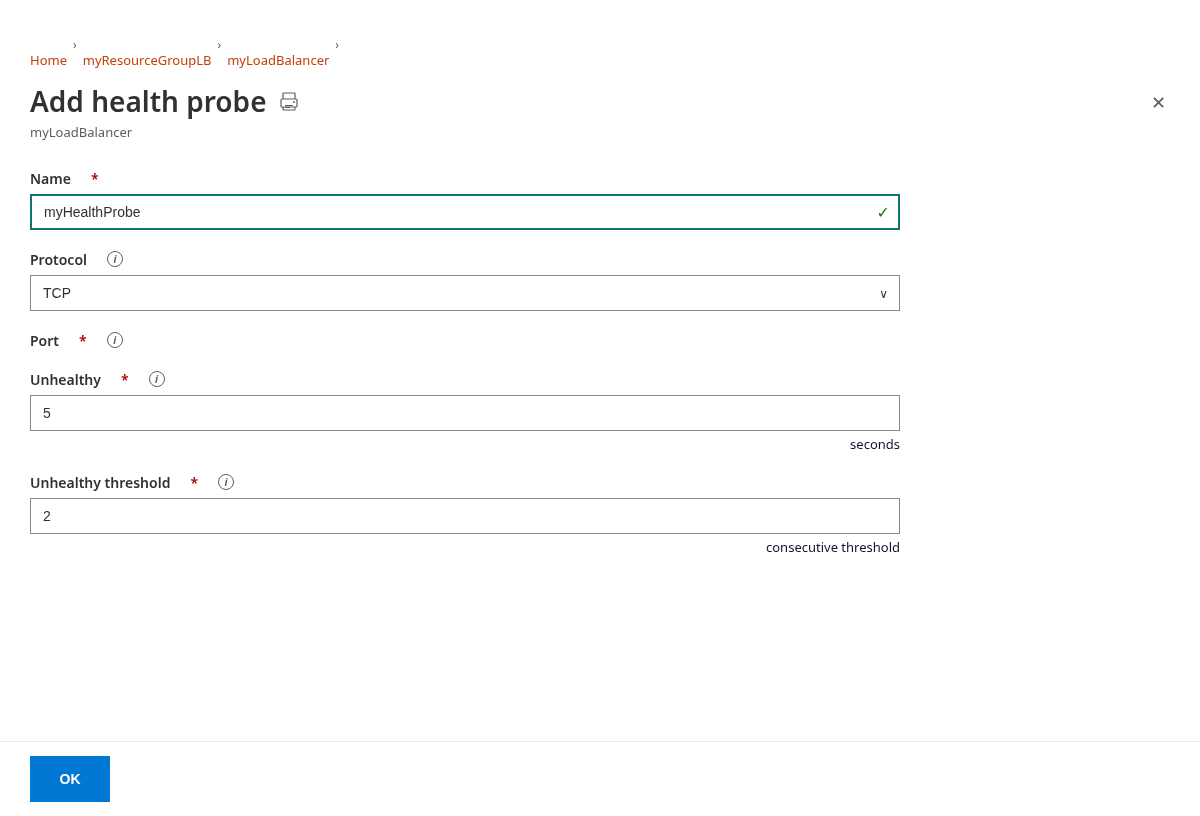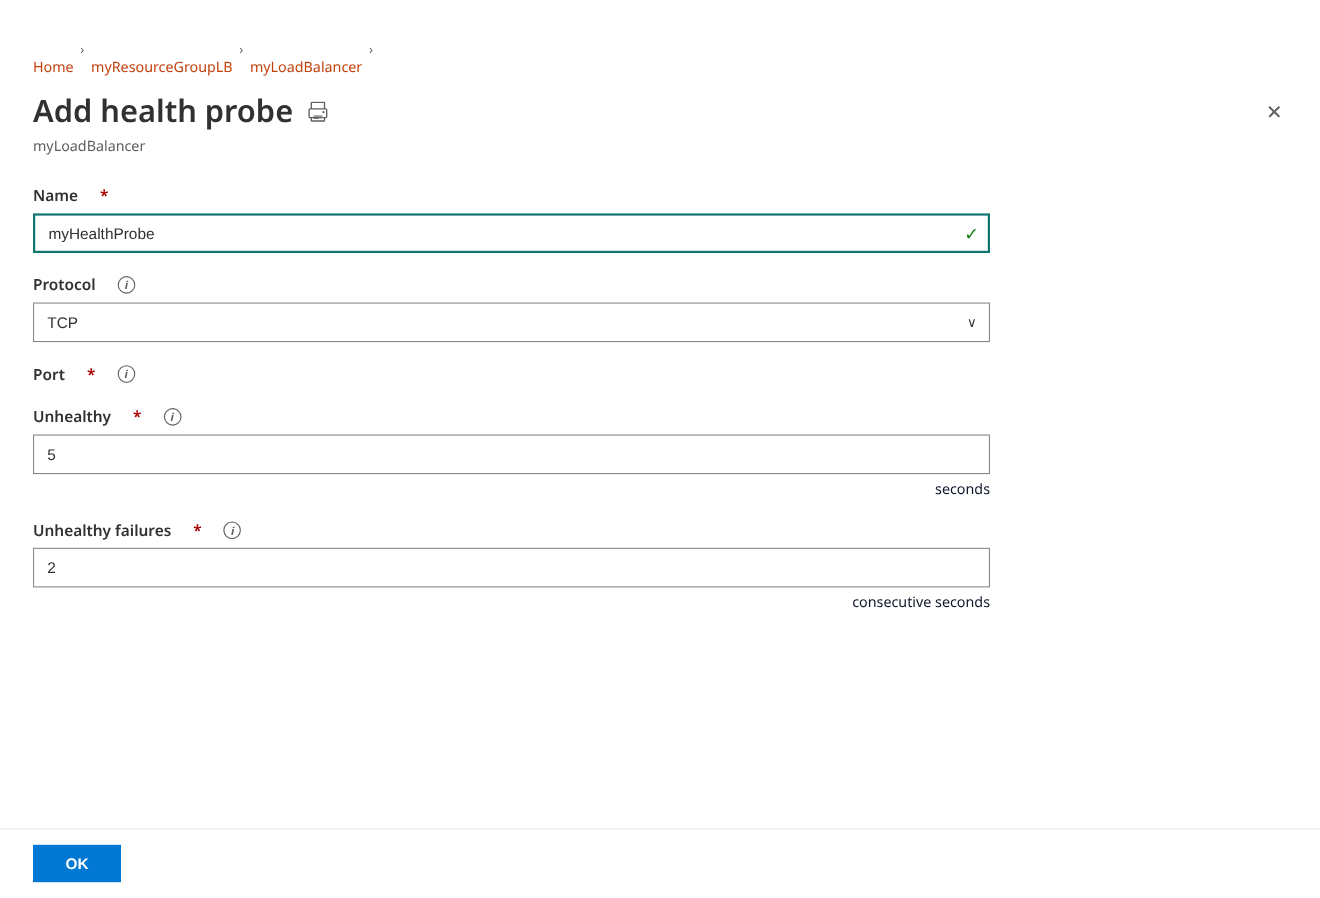--- a/index.html
+++ b/index.html
@@ -196,21 +196,21 @@
       padding: 14px 30px;
       border-top: 1px solid #edebe9;
       background: #ffffff;
     }
 
     .ok-button {
       background: #0078d4;
       color: #ffffff;
       border: none;
       padding: 0 24px;
-      height: 34px;
+      height: 46px;
       font-size: 14px;
       font-weight: 600;
       cursor: pointer;
       min-width: 80px;
     }
   </style>
 </head>
 <body>
 
 <div class="page-container">
@@ -284,26 +284,26 @@
         <span>Unhealthy</span>
         <span class="required-star">*</span>
         <span class="info-icon">i</span>
       </div>
       <input type="text" class="form-input" value="5" style="">
       <div class="input-suffix">seconds</div>
     </div>
 
     <div class="form-group">
       <div class="form-label">
-        <span>Unhealthy failures</span>
+        <span>Unhealthy threshold</span>
         <span class="required-star">*</span>
         <span class="info-icon">i</span>
       </div>
       <input type="text" class="form-input" value="2" style="">
-      <div class="input-suffix">consecutive seconds</div>
+      <div class="input-suffix">consecutive threshold</div>
     </div>
 
   </div>
 
   <div class="footer">
     <button class="ok-button">OK</button>
   </div>
 
 </div>
 

